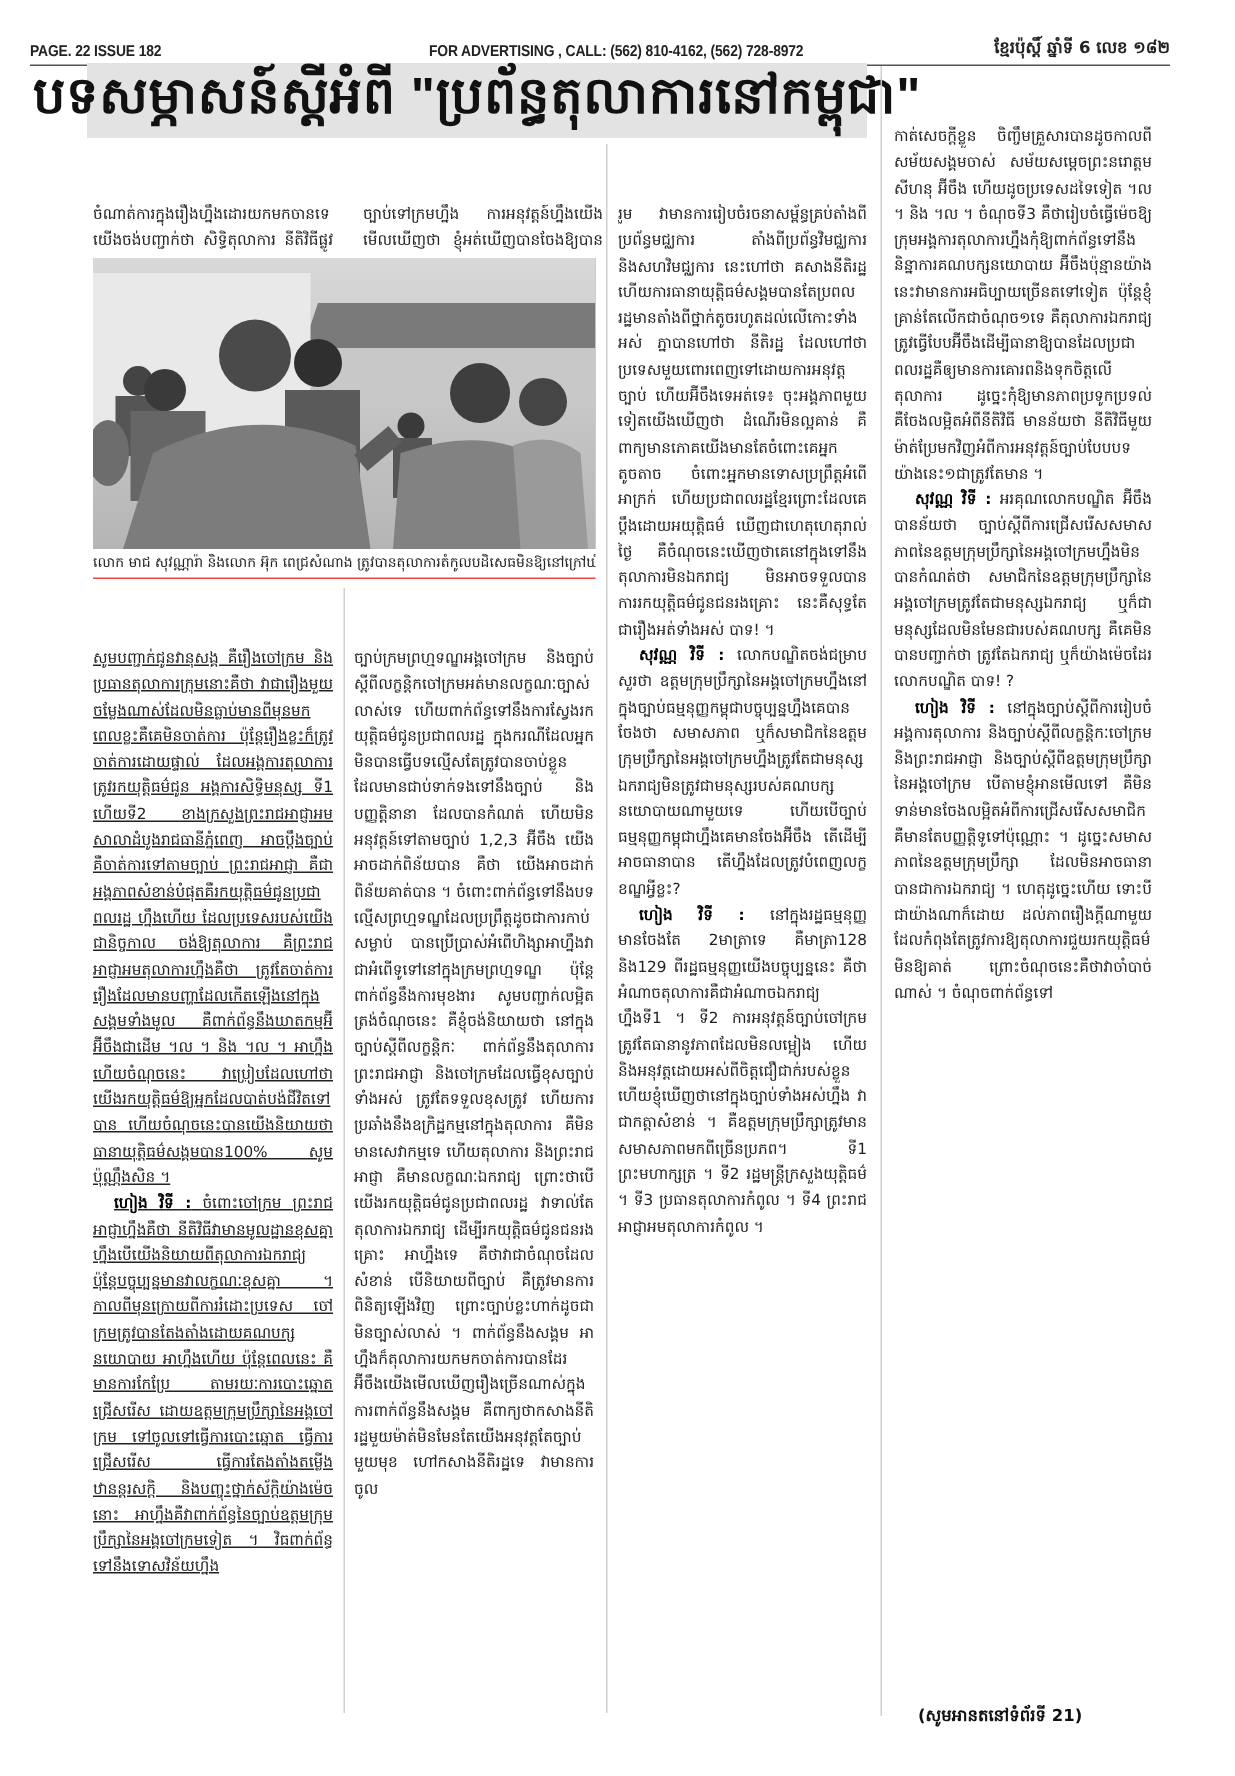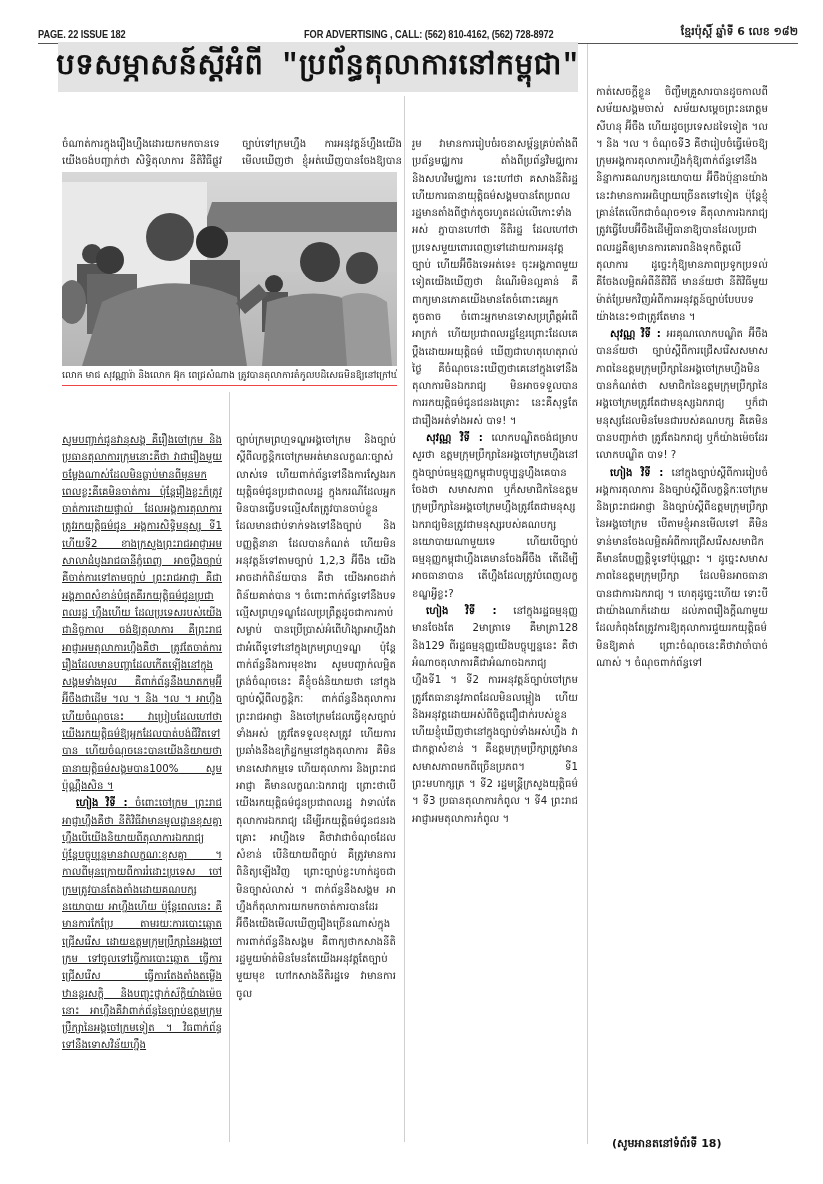--- a/index.html
+++ b/index.html
@@ -1,28 +1,28 @@
 <!DOCTYPE html>
 <html><head>
 <meta charset="utf-8">
 <style>
   html, body { margin:0; padding:0; background:#ffffff; }
   body { width:823px; height:1184px; position:relative; overflow:hidden;
          font-family:"DejaVu Sans", sans-serif; color:#1a1a1a; }
-  .header { position:absolute; left:38px; top:20px; width:760px; height:20px;
+  .header { position:absolute; left:20px; top:20px; width:760px; height:20px;
             border-bottom:1.5px solid #555; display:flex; align-items:flex-end;
             justify-content:space-between; padding-bottom:3px; }
   .header .h-left, .header .h-mid { font-family:"Liberation Sans", sans-serif;
             font-size:10.5px; font-weight:bold; letter-spacing:-0.1px; color:#222; transform:scaleX(0.88); transform-origin:left bottom; }
   .header .h-mid { transform-origin:center bottom; margin-left:40px; }
   .header .h-right { font-size:11px; font-weight:bold; color:#222; }
   .banner { position:absolute; left:58px; top:42px; width:520px; height:50px;
             background:#e3e3e3; display:flex; align-items:center; justify-content:center; }
-  .banner .title { font-size:29px; font-weight:bold; color:#111; letter-spacing:0.5px;
-                   font-family:Liberation Mono, monospace; white-space:nowrap; }
+  .banner .title { font-size:34px; font-weight:bold; color:#111; letter-spacing:0.5px;
+                   font-family:Liberation Sans, sans-serif; white-space:nowrap; }
   .col { position:absolute; font-size:10.2px; line-height:17.3px; color:#222;
          text-align:justify; overflow:hidden; }
   .col p { margin:0; text-indent:14px; }
   .col p.noindent { text-indent:0;margin-top:39px; }
   .col .spk { font-weight:bold; color:#000; }
   .photo { position:absolute; left:62px; top:172px; width:335px; height:194px;
            background:#9a9a9a; overflow:hidden; }
   .caption { position:absolute; left:62px; top:369px; width:335px; height:16px;
              font-size:9.3px; color:#222; border-bottom:1px solid #ef4444; white-space:nowrap; overflow:hidden; }
   .vline { position:absolute; width:1px; background:#cfcfcf; }
@@ -90,21 +90,21 @@
   <p class="noindent">រួម វាមានការរៀបចំរចនាសម្ព័ន្ធគ្រប់តាំងពីប្រព័ន្ធមជ្ឈការ តាំងពីប្រព័ន្ធវិមជ្ឈការ និងសហវិមជ្ឈការ នេះហៅថា គសាងនីតិរដ្ឋ ហើយការធានាយុត្តិធម៌សង្គមបានតែប្រពលរដ្ឋមានតាំងពីថ្នាក់តូចរហូតដល់លើកោះទាំងអស់ ភ្នាបានហៅថា នីតិរដ្ឋ ដែលហៅថា ប្រទេសមួយពោរពេញទៅដោយការអនុវត្តច្បាប់ ហើយអ៊ីចឹងទេអត់ទេ៖ ចុះអង្គភាពមួយទៀតយើងឃើញថា ដំណើរមិនល្អគាន់ គឺពាក្យមានភោគយើងមានតែចំពោះគេអ្នកតូចតាច ចំពោះអ្នកមានទោសប្រព្រឹត្តអំពើអាក្រក់ ហើយប្រជាពលរដ្ឋខ្មែរព្រោះដែលគេប្តឹងដោយអយុត្តិធម៌ ឃើញជាហេតុហេតុរាល់ថ្ងៃ គឺចំណុចនេះឃើញថាគេនៅក្នុងទៅនឹងតុលាការមិនឯករាជ្យ មិនអាចទទួលបានការរកយុត្តិធម៌ជូនជនរងគ្រោះ នេះគឺសុទ្ធតែជារឿងអត់ទាំងអស់ បាទ! ។</p>
   <p><span class="spk">សុវណ្ណ វិទី :</span> <span>លោកបណ្ឌិតចង់ជម្រាបសួរថា ឧត្តមក្រុមប្រឹក្សានៃអង្គចៅក្រមហ្នឹងនៅក្នុងច្បាប់ធម្មនុញ្ញកម្ពុជាបច្ចុប្បន្នហ្នឹងគេបានចែងថា សមាសភាព ឬក៏សមាជិកនៃឧត្តមក្រុមប្រឹក្សានៃអង្គចៅក្រមហ្នឹងត្រូវតែជាមនុស្សឯករាជ្យមិនត្រូវជាមនុស្សរបស់គណបក្សនយោបាយណាមួយទេ ហើយបើច្បាប់ធម្មនុញ្ញកម្ពុជាហ្នឹងគេមានចែងអ៊ីចឹង តើដើម្បីអាចធានាបាន តើហ្នឹងដែលត្រូវបំពេញលក្ខខណ្ឌអ្វីខ្លះ?</span></p>
   <p><span class="spk">ហៀង វិទី :</span> <span>នៅក្នុងរដ្ឋធម្មនុញ្ញមានចែងតែ 2មាត្រាទេ គឺមាត្រា128 និង129 ពីរដ្ឋធម្មនុញ្ញយើងបច្ចុប្បន្ននេះ គឺថា អំណាចតុលាការគឺជាអំណាចឯករាជ្យ ហ្នឹងទី1 ។ ទី2 ការអនុវត្តន៍ច្បាប់ចៅក្រមត្រូវតែធានានូវភាពដែលមិនលម្អៀង ហើយនិងអនុវត្តដោយអស់ពីចិត្តជឿជាក់របស់ខ្លួន ហើយខ្ញុំឃើញថានៅក្នុងច្បាប់ទាំងអស់ហ្នឹង វាជាកត្តាសំខាន់ ។ គឺឧត្តមក្រុមប្រឹក្សាត្រូវមានសមាសភាពមកពីច្រើនប្រភព។ ទី1 ព្រះមហាក្សត្រ ។ ទី2 រដ្ឋមន្ត្រីក្រសួងយុត្តិធម៌ ។ ទី3 ប្រធានតុលាការកំពូល ។ ទី4 ព្រះរាជអាជ្ញាអមតុលាការកំពូល ។</span></p>
 </div>
 
 <div class="col" style="left:596px; top:44px; width:172px; height:1090px;">
   <p class="noindent">កាត់សេចក្តីខ្លួន ចិញ្ចឹមគ្រួសារបានដូចកាលពីសម័យសង្គមចាស់ សម័យសម្តេចព្រះនរោត្តម សីហនុ អ៊ីចឹង ហើយដូចប្រទេសដទៃទៀត ។ល ។ និង ។ល ។ ចំណុចទី3 គឺថារៀបចំធ្វើម៉េចឱ្យក្រុមអង្គការតុលាការហ្នឹងកុំឱ្យពាក់ព័ន្ធទៅនឹងនិន្នាការគណបក្សនយោបាយ អ៊ីចឹងប៉ុន្មានយ៉ាងនេះវាមានការអធិប្បាយច្រើនតទៅទៀត ប៉ុន្តែខ្ញុំគ្រាន់តែលើកជាចំណុច១ទេ គឺតុលាការឯករាជ្យត្រូវធ្វើបែបអ៊ីចឹងដើម្បីធានាឱ្យបានដែលប្រជាពលរដ្ឋគឺឲ្យមានការគោរពនិងទុកចិត្តលើតុលាការ ដូច្នេះកុំឱ្យមានភាពប្រទូកប្រទល់ គឺចែងលម្អិតអំពីនីតិវិធី មានន័យថា នីតិវិធីមួយម៉ាត់ប្រែមកវិញអំពីការអនុវត្តន៍ច្បាប់បែបបទយ៉ាងនេះ១ជាត្រូវតែមាន ។</p>
   <p><span class="spk">សុវណ្ណ វិទី :</span> <span>អរគុណលោកបណ្ឌិត អ៊ីចឹងបានន័យថា ច្បាប់ស្តីពីការជ្រើសរើសសមាសភាពនៃឧត្តមក្រុមប្រឹក្សានៃអង្គចៅក្រមហ្នឹងមិនបានកំណត់ថា សមាជិកនៃឧត្តមក្រុមប្រឹក្សានៃអង្គចៅក្រមត្រូវតែជាមនុស្សឯករាជ្យ ឬក៏ជាមនុស្សដែលមិនមែនជារបស់គណបក្ស គឺគេមិនបានបញ្ជាក់ថា ត្រូវតែឯករាជ្យ ឬក៏យ៉ាងម៉េចដែរលោកបណ្ឌិត បាទ! ?</span></p>
   <p><span class="spk">ហៀង វិទី :</span> <span>នៅក្នុងច្បាប់ស្តីពីការរៀបចំអង្គការតុលាការ និងច្បាប់ស្តីពីលក្ខន្តិកៈចៅក្រម និងព្រះរាជអាជ្ញា និងច្បាប់ស្តីពីឧត្តមក្រុមប្រឹក្សានៃអង្គចៅក្រម បើតាមខ្ញុំអានមើលទៅ គឺមិនទាន់មានចែងលម្អិតអំពីការជ្រើសរើសសមាជិក គឺមានតែបញ្ញត្តិទូទៅប៉ុណ្ណោះ ។ ដូច្នេះសមាសភាពនៃឧត្តមក្រុមប្រឹក្សា ដែលមិនអាចធានាបានជាការឯករាជ្យ ។ ហេតុដូច្នេះហើយ ទោះបីជាយ៉ាងណាក៏ដោយ ដល់ភាពរឿងក្តីណាមួយដែលកំពុងតែត្រូវការឱ្យតុលាការជួយរកយុត្តិធម៌មិនឱ្យគាត់ ព្រោះចំណុចនេះគឺថាវាចាំបាច់ណាស់ ។ ចំណុចពាក់ព័ន្ធទៅ</span></p>
 </div>
-<div class="continued">(សូមអានតនៅទំព័រទី 18)</div>
+<div class="continued">(សូមអានតនៅទំព័រទី 21)</div>
 
 <div class="col" style="left:62px; top:392px; width:160px; height:750px;text-decoration:underline;">
   <p class="noindent">សូមបញ្ជាក់ជូនវានុសង្គ គឺរឿងចៅក្រម និងប្រធានតុលាការក្រុមនោះគឺថា វាជារឿងមួយចម្លែងណាស់ដែលមិនធ្លាប់មានពីមុនមក ពេលខ្លះគឺគេមិនចាត់ការ ប៉ុន្តែរឿងខ្លះក៏ត្រូវចាត់ការដោយផ្ទាល់ ដែលអង្គការតុលាការត្រូវរកយុត្តិធម៌ជូន អង្គការសិទ្ធិមនុស្ស ទី1 ហើយទី2 ខាងក្រសួងព្រះរាជអាជ្ញាអមសាលាដំបូងរាជធានីភ្នំពេញ អាចប្តឹងច្បាប់ គឺចាត់ការទៅតាមច្បាប់ ព្រះរាជអាជ្ញា គឺជាអង្គភាពសំខាន់បំផុតគឺរកយុត្តិធម៌ជូនប្រជាពលរដ្ឋ ហ្នឹងហើយ ដែលប្រទេសរបស់យើងជានិច្ចកាល ចង់ឱ្យតុលាការ គឺព្រះរាជអាជ្ញាអមតុលាការហ្នឹងគឺថា ត្រូវតែចាត់ការរឿងដែលមានបញ្ហាដែលកើតឡើងនៅក្នុងសង្គមទាំងមូល គឺពាក់ព័ន្ធនឹងឃាតកម្មអ៊ីអ៊ីចឹងជាដើម ។ល ។ និង ។ល ។ អាហ្នឹងហើយចំណុចនេះ វាប្រៀបដែលហៅថា យើងរកយុត្តិធម៌ឱ្យអ្នកដែលបាត់បង់ជីវិតទៅបាន ហើយចំណុចនេះបានយើងនិយាយថា ធានាយុត្តិធម៌សង្គមបាន100% សូមប៉ុណ្ណឹងសិន ។</p>
   <p><span class="spk">ហៀង វិទី :</span> <span>ចំពោះចៅក្រម ព្រះរាជអាជ្ញាហ្នឹងគឺថា នីតិវិធីវាមានមូលដ្ឋានខុសគ្នា ហ្នឹងបើយើងនិយាយពីតុលាការឯករាជ្យ ប៉ុន្តែបច្ចុប្បន្នមានវាលក្ខណៈខុសគ្នា ។ កាលពីមុនក្រោយពីការរំដោះប្រទេស ចៅក្រមត្រូវបានតែងតាំងដោយគណបក្សនយោបាយ អាហ្នឹងហើយ ប៉ុន្តែពេលនេះ គឺមានការកែប្រែ តាមរយៈការបោះឆ្នោតជ្រើសរើស ដោយឧត្តមក្រុមប្រឹក្សានៃអង្គចៅក្រម ទៅចូលទៅធ្វើការបោះឆ្នោត ធ្វើការជ្រើសរើស ធ្វើការតែងតាំងតម្លើងឋានន្តរសក្តិ និងបញ្ចុះថ្នាក់ស័ក្តិយ៉ាងម៉េចនោះ អាហ្នឹងគឺវាពាក់ព័ន្ធនៃច្បាប់ឧត្តមក្រុមប្រឹក្សានៃអង្គចៅក្រមទៀត ។ វិធពាក់ព័ន្ធទៅនឹងទោសវិន័យហ្នឹង</span></p>
 </div>
 <div class="col" style="left:236px; top:392px; width:160px; height:750px;">
   <p class="noindent">ច្បាប់ក្រមព្រហ្មទណ្ឌអង្គចៅក្រម និងច្បាប់ស្តីពីលក្ខន្តិកចៅក្រមអត់មានលក្ខណៈច្បាស់លាស់ទេ ហើយពាក់ព័ន្ធទៅនឹងការស្វែងរកយុត្តិធម៌ជូនប្រជាពលរដ្ឋ ក្នុងករណីដែលអ្នកមិនបានធ្វើបទល្មើសតែត្រូវបានចាប់ខ្លួន ដែលមានជាប់ទាក់ទងទៅនឹងច្បាប់ និងបញ្ញត្តិនានា ដែលបានកំណត់ ហើយមិនអនុវត្តន៍ទៅតាមច្បាប់ 1,2,3 អ៊ីចឹង យើងអាចដាក់ពិន័យបាន គឺថា យើងអាចដាក់ពិន័យគាត់បាន ។ ចំពោះពាក់ព័ន្ធទៅនឹងបទល្មើសព្រហ្មទណ្ឌដែលប្រព្រឹត្តដូចជាការកាប់សម្លាប់ បានប្រើប្រាស់អំពើហិង្សាអាហ្នឹងវាជាអំពើទូទៅនៅក្នុងក្រមព្រហ្មទណ្ឌ ប៉ុន្តែពាក់ព័ន្ធនឹងការមុខងារ សូមបញ្ជាក់លម្អិតត្រង់ចំណុចនេះ គឺខ្ញុំចង់និយាយថា នៅក្នុងច្បាប់ស្តីពីលក្ខន្តិកៈ ពាក់ព័ន្ធនឹងតុលាការ ព្រះរាជអាជ្ញា និងចៅក្រមដែលធ្វើខុសច្បាប់ទាំងអស់ ត្រូវតែទទួលខុសត្រូវ ហើយការប្រឆាំងនឹងឧក្រិដ្ឋកម្មនៅក្នុងតុលាការ គឺមិនមានសេវាកម្មទេ ហើយតុលាការ និងព្រះរាជអាជ្ញា គឺមានលក្ខណៈឯករាជ្យ ព្រោះថាបើយើងរកយុត្តិធម៌ជូនប្រជាពលរដ្ឋ វាទាល់តែតុលាការឯករាជ្យ ដើម្បីរកយុត្តិធម៌ជូនជនរងគ្រោះ អាហ្នឹងទេ គឺថាវាជាចំណុចដែលសំខាន់ បើនិយាយពីច្បាប់ គឺត្រូវមានការពិនិត្យឡើងវិញ ព្រោះច្បាប់ខ្លះហាក់ដូចជាមិនច្បាស់លាស់ ។ ពាក់ព័ន្ធនឹងសង្គម អាហ្នឹងក៏តុលាការយកមកចាត់ការបានដែរ អ៊ីចឹងយើងមើលឃើញរឿងច្រើនណាស់ក្នុងការពាក់ព័ន្ធនឹងសង្គម គឺពាក្យថាកសាងនីតិរដ្ឋមួយម៉ាត់មិនមែនតែយើងអនុវត្តតែច្បាប់មួយមុខ ហៅកសាងនីតិរដ្ឋទេ វាមានការចូល</p>
 </div>
 
 <div class="vline" style="left:229px; top:392px; height:750px;"></div>

